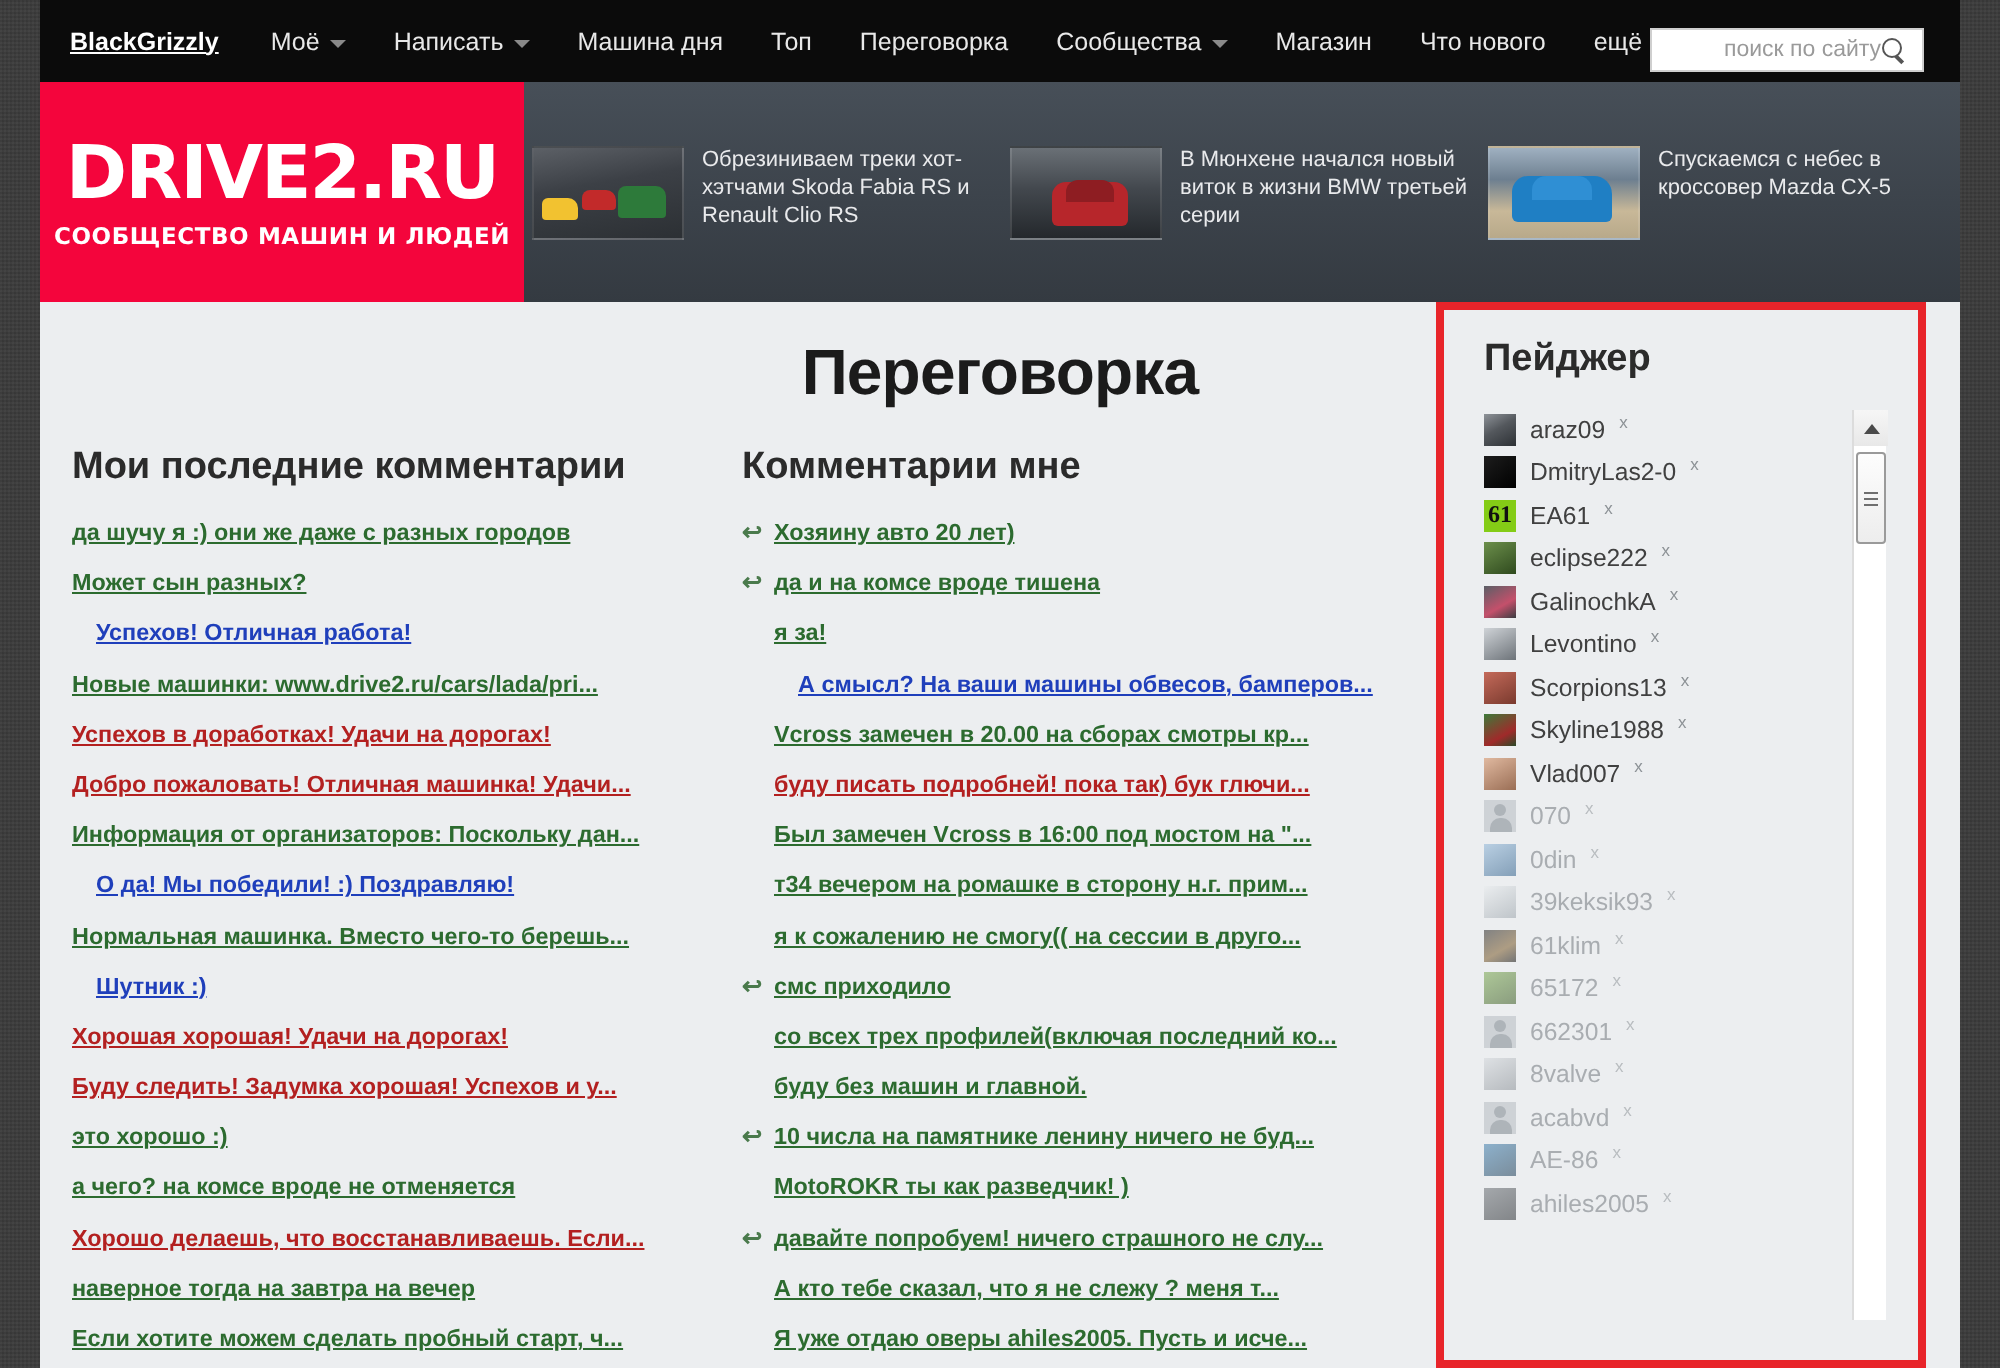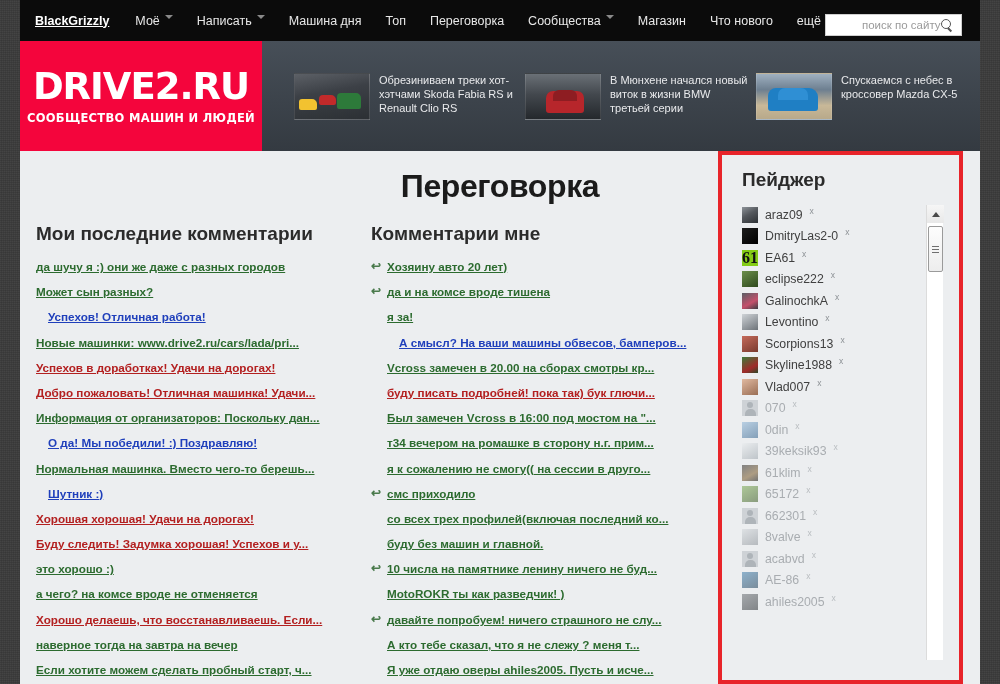--- a/index.html
+++ b/index.html
@@ -40,20 +40,21 @@
     cursor: pointer;
     white-space: nowrap;
   }
   .nav-item {
     color: #e8e8e8;
     font-size: 12.5px;
     margin-right: 24px;
     cursor: pointer;
     white-space: nowrap;
     display: flex;
+    align-items: center;
     gap: 5px;
   }
   .caret {
     display: inline-block;
     width: 0; height: 0;
     border-left: 4px solid transparent;
     border-right: 4px solid transparent;
     border-top: 4px solid #8a8a8a;
     position: relative; top: 1px;
   }
@@ -127,21 +128,21 @@
     font-family: "DejaVu Sans", sans-serif;
     font-weight: bold;
     font-size: 11.5px;
     letter-spacing: 0.3px;
     margin-top: 6px;
   }
   #promos {
     flex: 1;
     display: flex;
     align-items: center;
-    padding-left: 32px;
+    padding-left: 4px;
     gap: 7px;
     overflow: hidden;
   }
   .promo { display: flex; align-items: flex-start; gap: 9px; width: 232px; }
   .promo-thumb {
     width: 76px; height: 47px;
     flex: 0 0 auto;
     border: 1px solid rgba(255,255,255,.12);
   }
   .promo-title {
@@ -258,21 +259,21 @@
   .pg-x {
     font-size: 8.5px;
     color: #8d9296;
     position: relative;
     top: -4px;
     cursor: pointer;
   }
   .pg-item.off .pg-name { color: #a9adb1; }
   .pg-item.off .pg-av { opacity: .55; }
   .pg-item.off .pg-x { color: #b9bdc0; }
-  .av-61 { background:#84cc16; color:#111; font-weight:bold; font-size:16px; display:flex; align-items:center; justify-content:center; font-family:"Liberation Serif",serif; }
+  .av-61 { background:#84cc16; color:#111; font-weight:bold; font-size:12px; display:flex; align-items:center; justify-content:center; font-family:"Liberation Serif",serif; }
   .av-person { background:#b6bcc2; }
   .av-person::before { content:""; position:absolute; left:5px; top:2px; width:6px; height:6px; border-radius:50%; background:#7d858d; }
   .av-person::after { content:""; position:absolute; left:2.5px; top:9px; width:11px; height:7px; border-radius:5px 5px 0 0; background:#7d858d; }
   
   #pg-scroll {
     position: absolute;
     right: 16px; top: 50px;
     width: 17px; height: 455px;
     background: #ffffff;
     border-left: 1px solid #dcdcdc;

